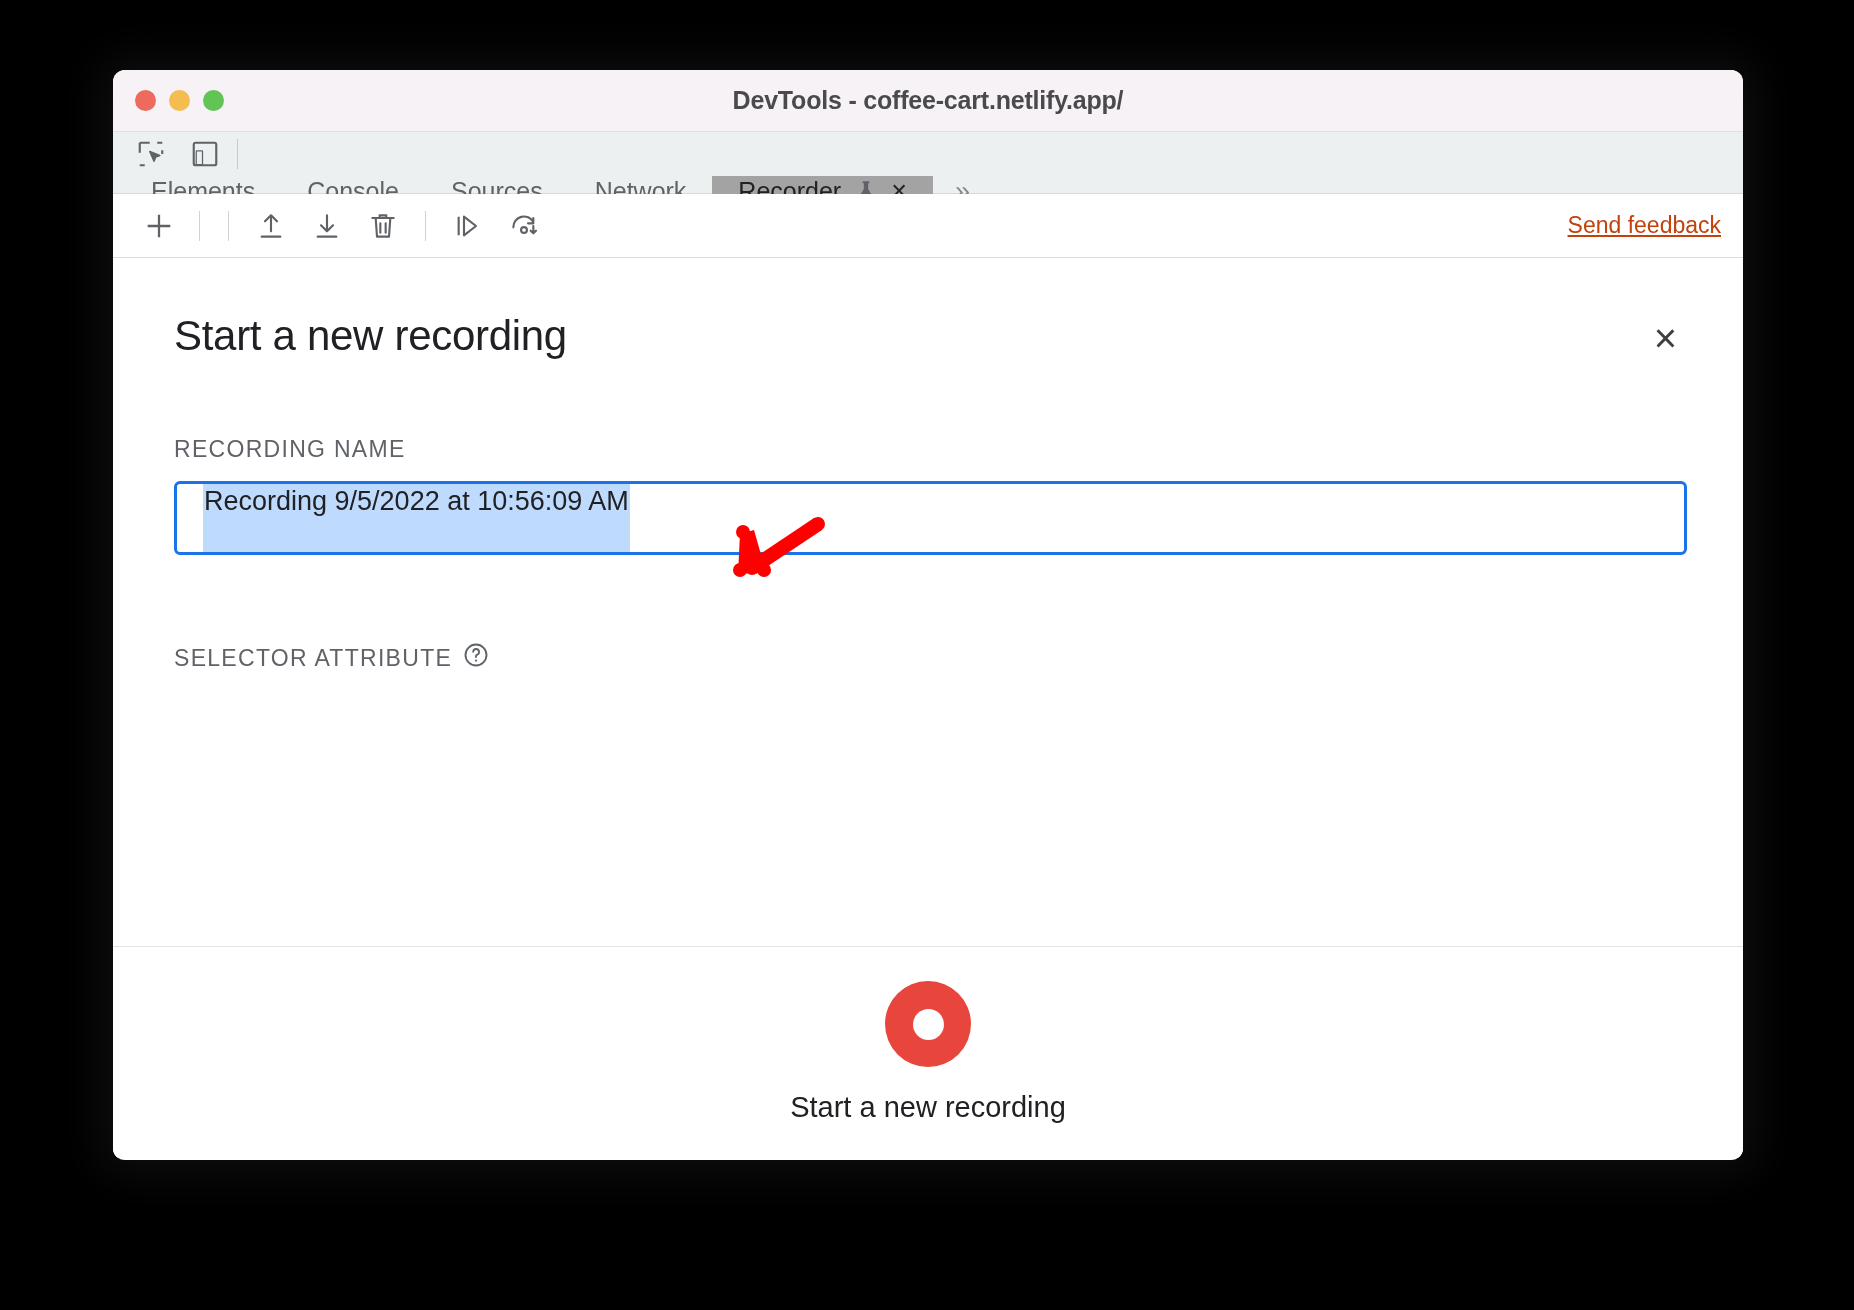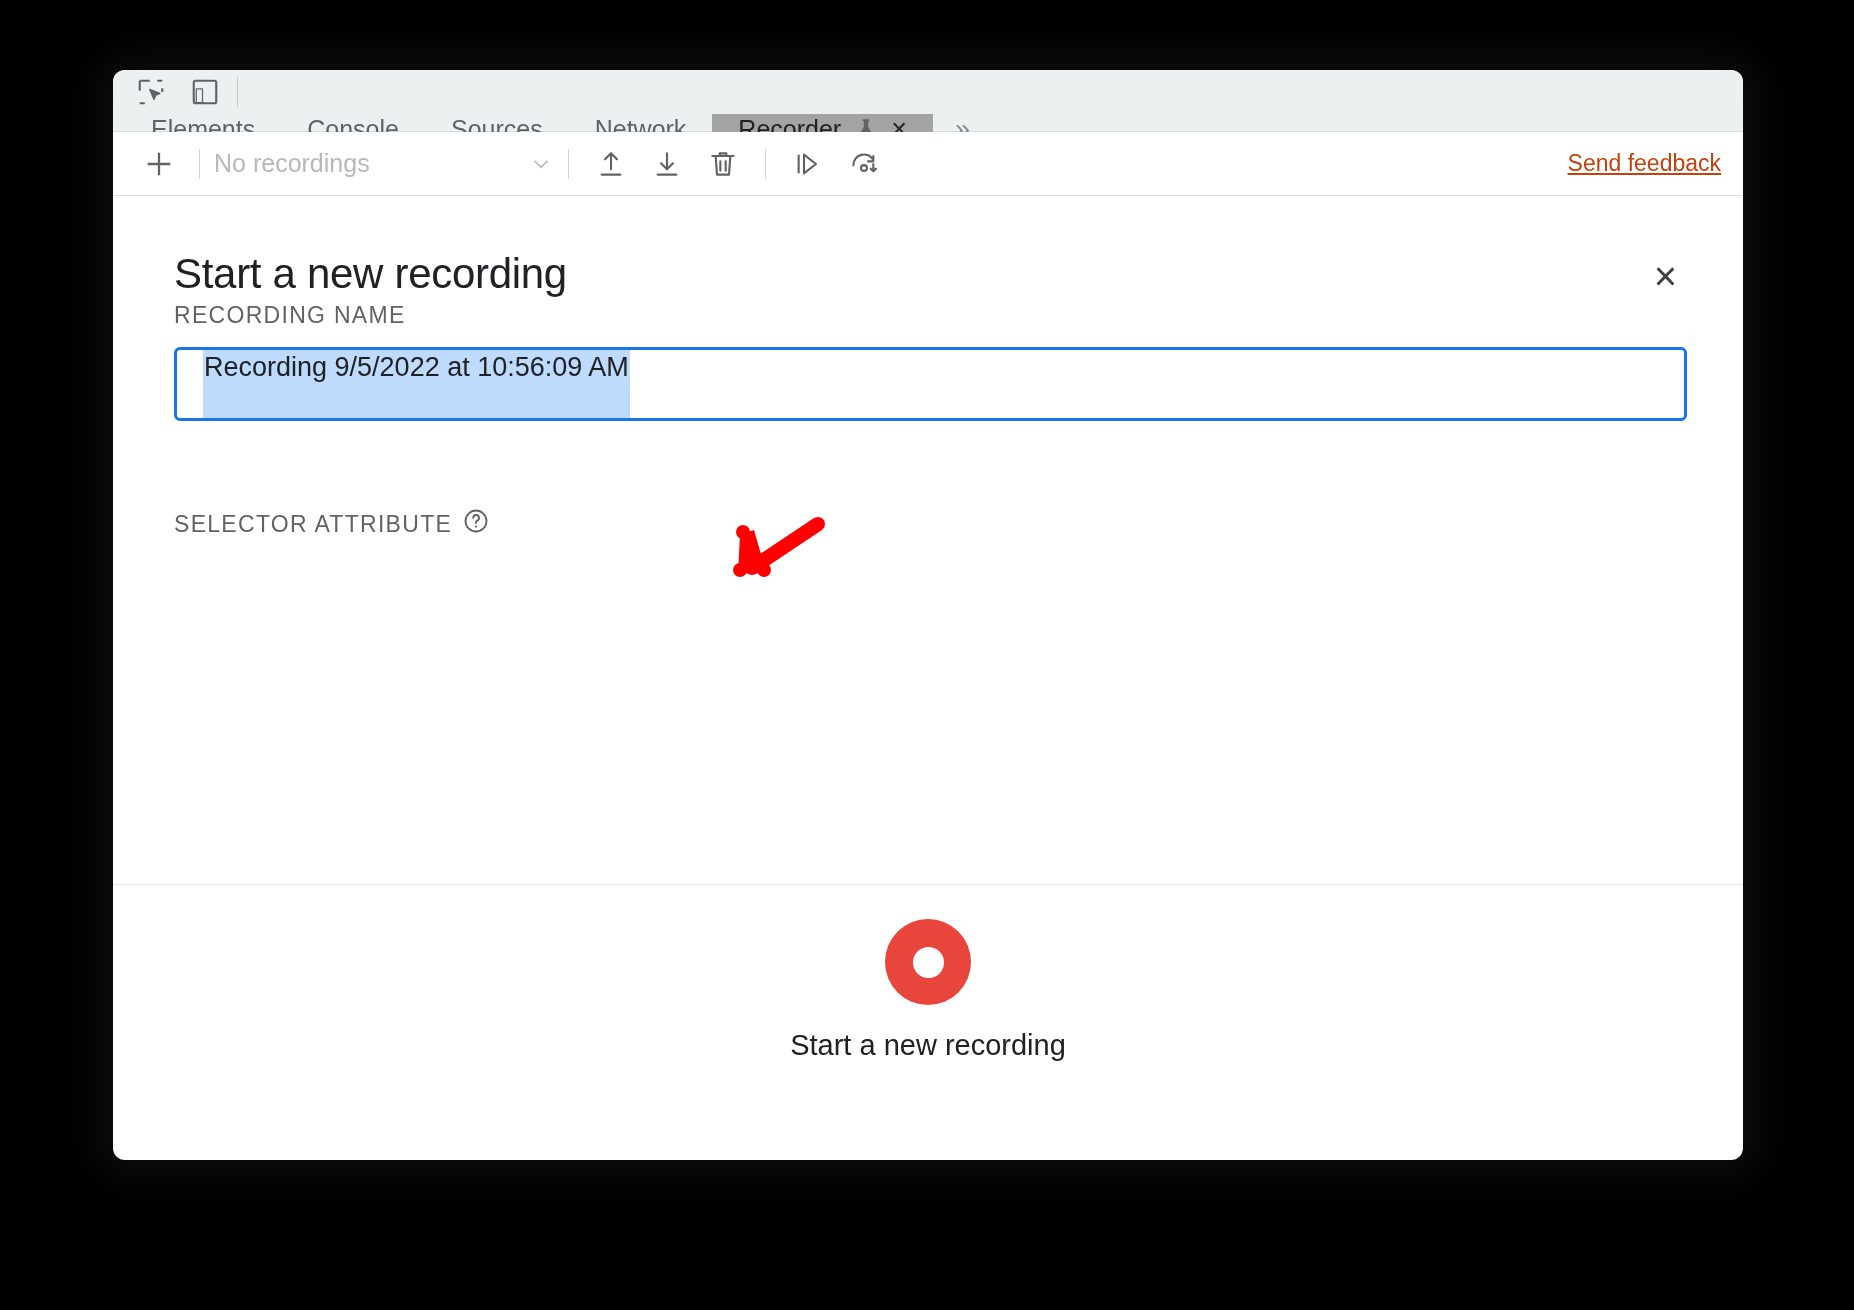--- a/index.html
+++ b/index.html
@@ -193,20 +193,21 @@
     letter-spacing: -0.3px;
   }
   .panel-close {
     font-size: 40px;
     color: #3c4043;
     line-height: 1;
     padding: 6px 10px;
   }
 
   .field-label {
+    margin-top: 72px;
     font-size: 23px;
     letter-spacing: 1.3px;
     color: #5f6368;
     display: flex;
     align-items: center;
     gap: 10px;
   }
 
   .input-box {
     margin-top: 18px;
@@ -277,20 +278,28 @@
     pointer-events: none;
   }
 </style>
 </head>
 <body>
 
 <div id="root">
 
   <div class="window">
 
+    <div class="titlebar">
+      <div class="traffic">
+        <div class="dot red"></div>
+        <div class="dot yellow"></div>
+        <div class="dot green"></div>
+      </div>
+      <div class="title-text">DevTools - coffee-cart.netlify.app/</div>
+    </div>
 
     <div class="tabbar">
 
       <div class="tb-icons">
         <div class="tb-iconbtn">
           <svg width="30" height="30" viewBox="0 0 24 24" fill="none" stroke="#5f6368" stroke-width="1.7">
             <path d="M3 3h8M3 3v8M21 3h-4M3 21h4M21 9v3"></path>
             <path d="M11 10l8 3.2-3.3 1.3-1.3 3.3z" fill="#5f6368" stroke="#5f6368" stroke-width="1.2" stroke-linejoin="round"></path>
           </svg>
         </div>
@@ -354,28 +363,20 @@
       </div>
     </div>
 
     <div class="rectoolbar">
       <div class="plusbtn">
         <svg width="34" height="34" viewBox="0 0 24 24" stroke="#5f6368" stroke-width="1.6">
           <path d="M12 4v16M4 12h16"></path>
         </svg>
       </div>
       <div class="tb-sep"></div>
-      <div class="recselect">
-        <span class="recselect-label">No recordings</span>
-        <span class="chev">
-          <svg width="26" height="26" viewBox="0 0 24 24" fill="none" stroke="#b5b9bc" stroke-width="1.6">
-            <path d="M6 9l6 6 6-6"></path>
-          </svg>
-        </span>
-      </div>
       <div class="tb-sep"></div>
       <div class="tb-icon">
         <svg width="32" height="32" viewBox="0 0 24 24" fill="none" stroke="#5f6368" stroke-width="1.6" stroke-linecap="round" stroke-linejoin="round">
           <path d="M12 16V4M7.5 8.5L12 4l4.5 4.5M5 20h14"></path>
         </svg>
       </div>
       <div class="tb-icon">
         <svg width="32" height="32" viewBox="0 0 24 24" fill="none" stroke="#5f6368" stroke-width="1.6" stroke-linecap="round" stroke-linejoin="round">
           <path d="M12 4v12M7.5 11.5L12 16l4.5-4.5M5 20h14"></path>
         </svg>

